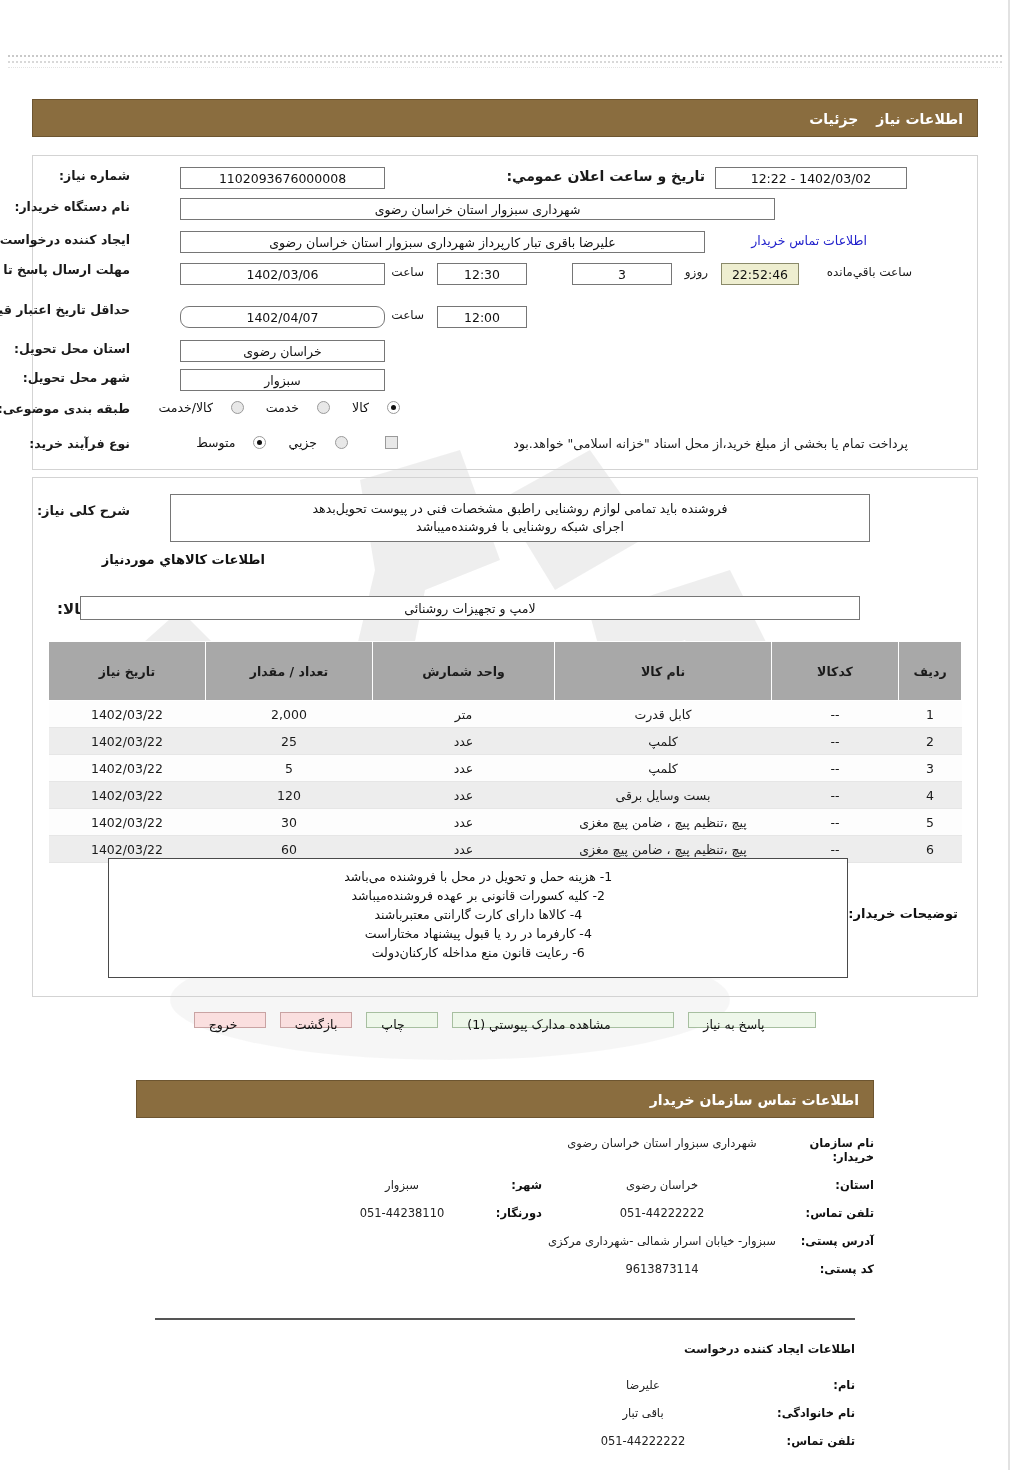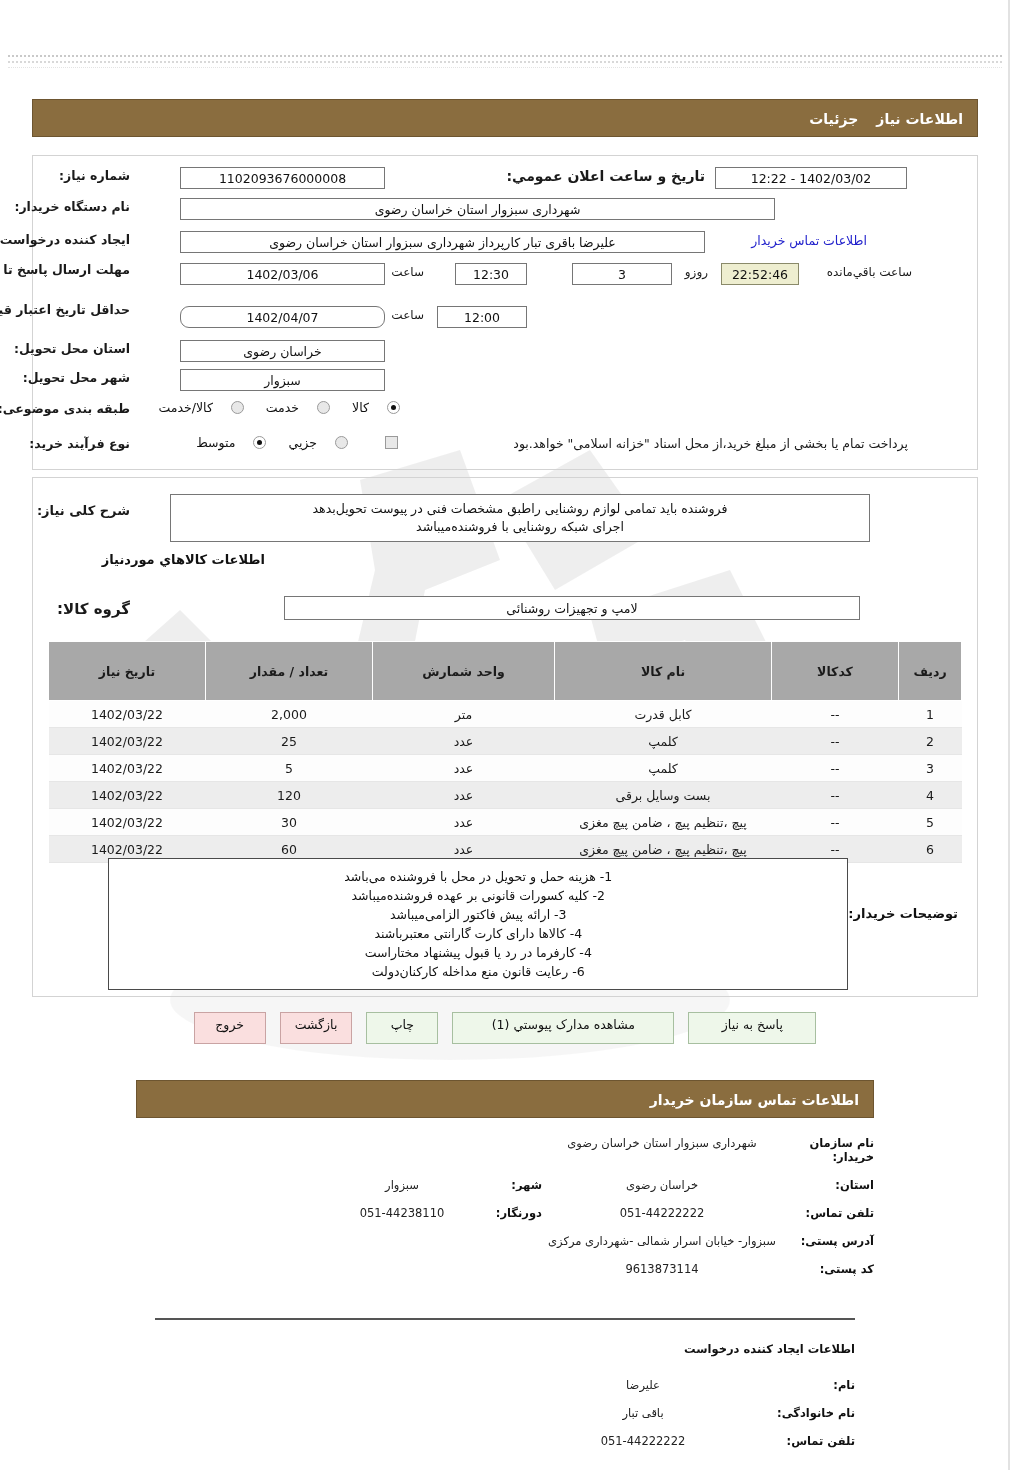--- a/index.html
+++ b/index.html
@@ -263,29 +263,29 @@
     top: 1012px;
     right: 0;
     left: 0;
     display: flex;
     flex-direction: row;
     justify-content: center;
     gap: 14px;
   }
   .btn {
     border: 1px solid #9c9c9c;
-    height: 32px;
+    height: 16px;
     line-height: 24px;
     box-sizing: border-box;
     padding: 0 14px;
     font-size: 12.5px;
     cursor: pointer;
     color: #111;
     background: #eef7ea;
-    text-align: center;
+    text-align: left;
   }
   .btn.green { background: #eef7ea; border-color: #a7bfa0; }
   .btn.pink  { background: #fadfdf; border-color: #c9a3a3; }
   .btn.wide  { min-width: 222px; }
   .btn.med   { min-width: 128px; }
   .btn.sm    { min-width: 72px; }
 
   
   .hdr-contact {
     position: absolute;
@@ -400,21 +400,21 @@
     <span class="lbl">ایجاد کننده درخواست:</span>
   </div>
   <div class="box" style="position:absolute; top:231px; right:305px; width:525px;">علیرضا باقری تبار کارپرداز شهرداری سبزوار استان خراسان رضوی</div>
   <a class="link" style="position:absolute; top:233px; right:143px;">اطلاعات تماس خریدار</a>
 
   <div class="row" style="top:262px; right:880px; flex-direction:column; align-items:flex-end;">
     <span class="lbl">مهلت ارسال پاسخ تا تاریخ:</span>
   </div>
   <div class="box" style="position:absolute; top:263px; right:625px; width:205px;">1402/03/06</div>
   <span class="sub-lbl" style="position:absolute; top:265px; right:580px;">ساعت</span>
-  <div class="box" style="position:absolute; top:263px; right:483px; width:72px;">12:30</div>
+  <div class="box" style="position:absolute; top:263px; right:483px; width:90px;">12:30</div>
   <div class="box" style="position:absolute; top:263px; right:338px; width:100px;">3</div>
   <span class="sub-lbl" style="position:absolute; top:265px; right:296px;">روزو</span>
   <div class="box yellow" style="position:absolute; top:263px; right:211px; width:78px;">22:52:46</div>
   <span class="sub-lbl" style="position:absolute; top:265px; right:92px;">ساعت باقي‌مانده</span>
 
   <div class="row" style="top:302px; right:880px; flex-direction:column; align-items:flex-end; line-height:16px;">
     <span class="lbl">حداقل تاریخ اعتبار قیمت تا تاریخ:</span>
   </div>
   <div class="box" style="position:absolute; top:306px; right:625px; width:205px;border-radius:9px;">1402/04/07</div>
   <span class="sub-lbl" style="position:absolute; top:308px; right:580px;">ساعت</span>
@@ -472,21 +472,21 @@
   <div class="box tall" style="position:absolute; top:494px; right:140px; width:700px; text-align:center;">
     <div>فروشنده باید تمامی لوازم روشنایی راطبق مشخصات فنی در پیوست تحویل‌بدهد</div>
     <div>اجرای شبکه روشنایی با فروشنده‌میباشد</div>
   </div>
 
   <div class="sec-title" style="top:552px; right:745px;">اطلاعات کالاهاي موردنياز</div>
 
   <div class="row" style="top:600px; right:880px;">
     <span class="lbl" style="font-size:15px;">گروه کالا:</span>
   </div>
-  <div class="box" style="position:absolute; top:596px; right:150px; width:576px; height:24px; line-height:24px;">لامپ و تجهیزات روشنائی</div>
+  <div class="box" style="position:absolute; top:596px; right:150px; width:780px; height:24px; line-height:24px;">لامپ و تجهیزات روشنائی</div>
 
   <div class="tbl-wrap">
     <table class="items">
       <thead>
         <tr>
           <th class="col-radif">ردیف</th>
           <th class="col-code">کدکالا</th>
           <th class="col-name">نام کالا</th>
           <th class="col-unit">واحد شمارش</th>
           <th class="col-qty">تعداد / مقدار</th>
@@ -544,21 +544,20 @@
           </tr>
         </tbody>
     </table>
   </div>
 
   <div class="notes-row">
     <span class="notes-lbl">توضیحات خریدار:</span>
     <div class="notes-box" id="notes-box">
         <div>1- هزینه حمل و تحویل در محل با فروشنده می‌باشد</div>
         <div>2- کلیه کسورات قانونی بر عهده فروشنده‌میباشد</div>
-        <div>3- ارائه پیش فاکتور الزامی‌میباشد</div>
         <div>4- کالاها دارای کارت گارانتی معتبرباشند</div>
         <div>4- کارفرما در رد یا قبول پیشنهاد مختاراست</div>
         <div>6- رعایت قانون منع مداخله کارکنان‌دولت</div>
       </div>
   </div>
 
   <div class="btn-bar" id="btn-bar">
       <div class="btn green med">پاسخ به نیاز</div>
       <div class="btn green wide">مشاهده مدارک پیوستي (1)</div>
       <div class="btn green sm">چاپ</div>

